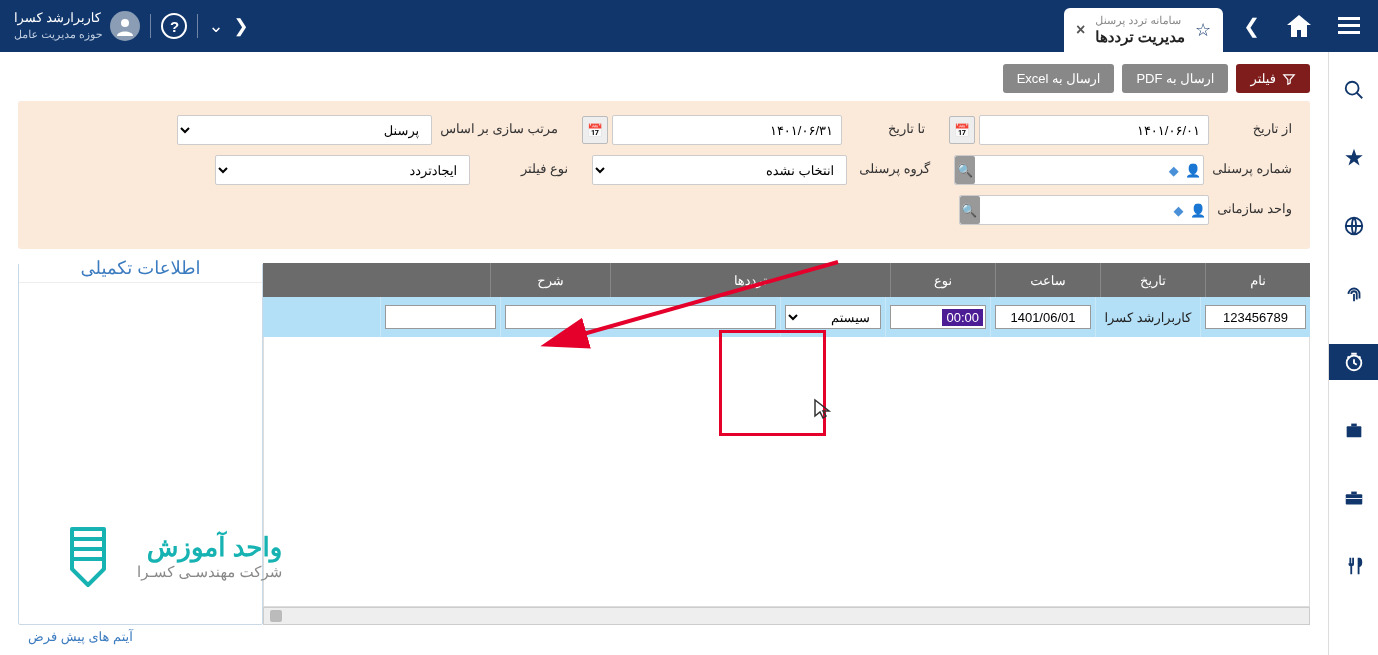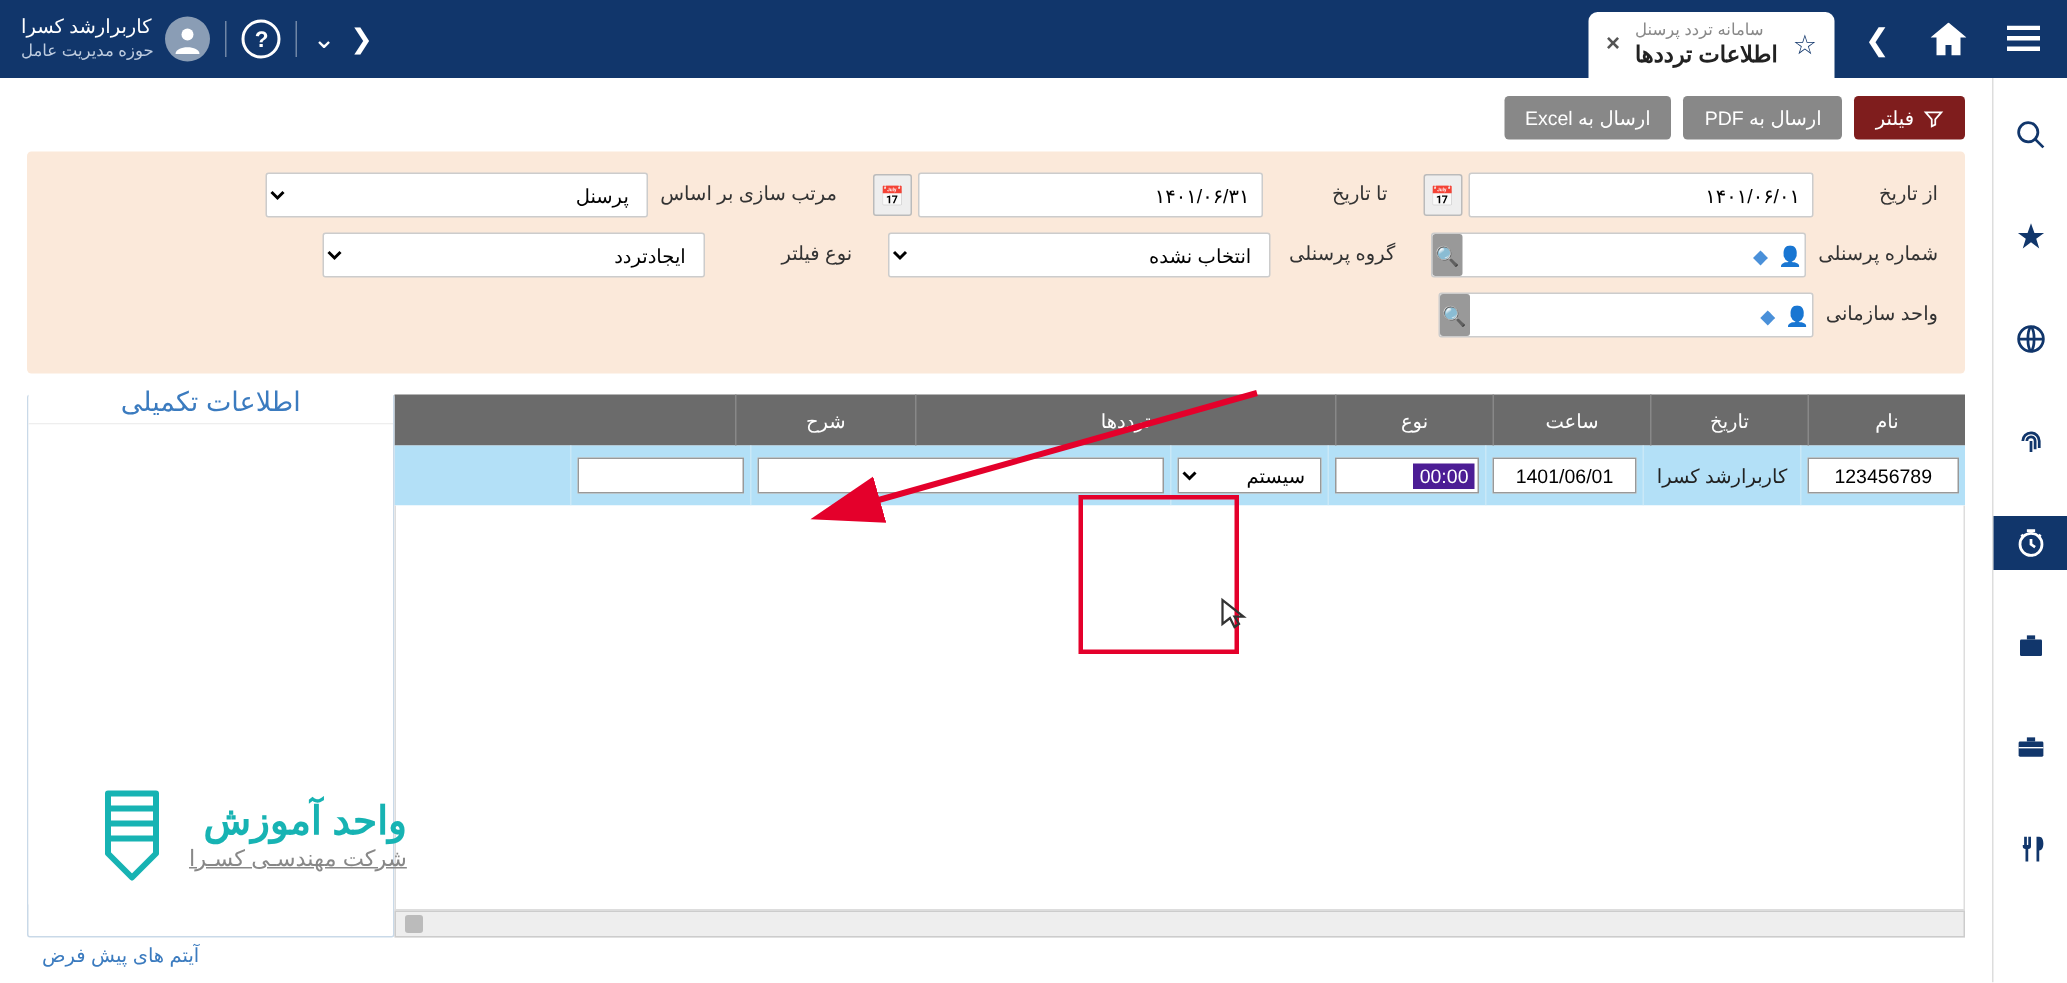--- a/index.html
+++ b/index.html
@@ -81,23 +81,23 @@
 .grid-body-empty { height: 270px; background: #fff; border:1px solid #ddd; border-top:none; position:relative;}
 .hscroll { height: 18px; background: #eee; border: 1px solid #ccc; position: relative; }
 .hscroll-thumb { position: absolute; left: 6px; top: 2px; height: 12px; width: 12px; background: #bbb; border-radius: 2px; }
 
 .default-items { text-align: left; color: #3b7bbf; font-size: 13px; padding: 4px 10px; }
 
 .redbox { position: absolute; border: 3px solid #e4002b; pointer-events: none; }
 .arrow-svg { position: absolute; pointer-events: none; }
 
 .logo-block { position: absolute; left: 60px; bottom: 64px; display: flex; align-items: center; gap: 10px; direction: ltr; }
-.logo-text { text-align: right; }
+.logo-text { text-align: right; margin-left: 11px; }
 .logo-main { color: #17b3b3; font-size: 26px; font-weight: bold; }
-.logo-sub { color: #888; font-size: 15px; text-decoration: underline; }
+.logo-sub { color: #888; font-size: 15px; }
 
 select.filter-input { appearance: auto; }
 </style>
 </head>
 <body>
 
 <div class="topbar">
   <div class="topbar-right">
     <div class="hamburger">
       <svg width="22" height="18" viewBox="0 0 22 18">
@@ -109,21 +109,21 @@
     <div class="home-icon">
       <svg width="24" height="22" viewBox="0 0 24 22">
           <path d="M12 0 L24 10 H20 V22 H14 V15 H10 V22 H4 V10 H0 Z"></path>
         </svg>
     </div>
     <div class="nav-chevron">❯</div>
     <div class="tab-active">
       <span class="tab-star">☆</span>
       <div class="tab-text">
         <span class="tab-sub">سامانه تردد پرسنل</span>
-        <span class="tab-main">اطلاعات ترددها</span>
+        <span class="tab-main">مدیریت ترددها</span>
       </div>
       <span class="tab-close">×</span>
     </div>
   </div>
   <div class="topbar-spacer"></div>
   <div class="topbar-left">
     <span class="chev-left">❮</span>
     <span class="chev-down">⌄</span>
     <div class="divider-v"></div>
     <div class="help-circle">?</div>

